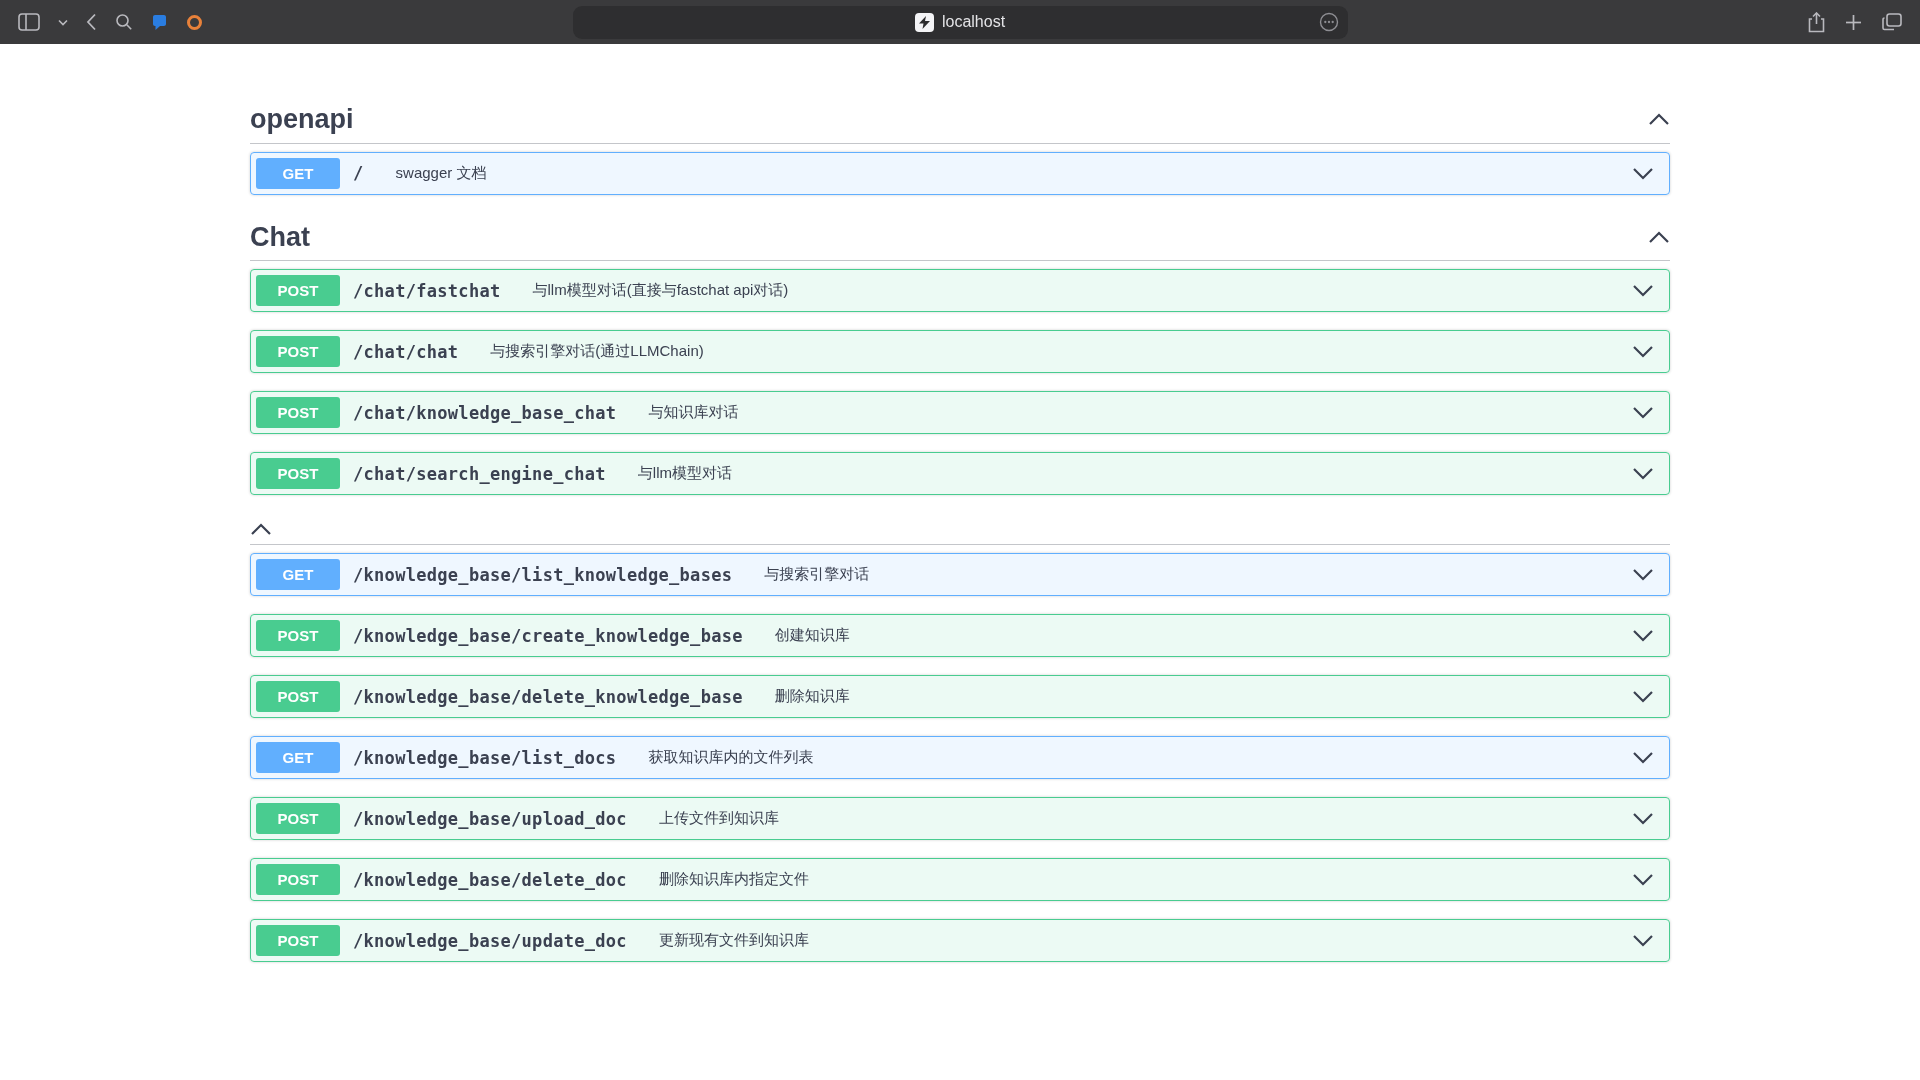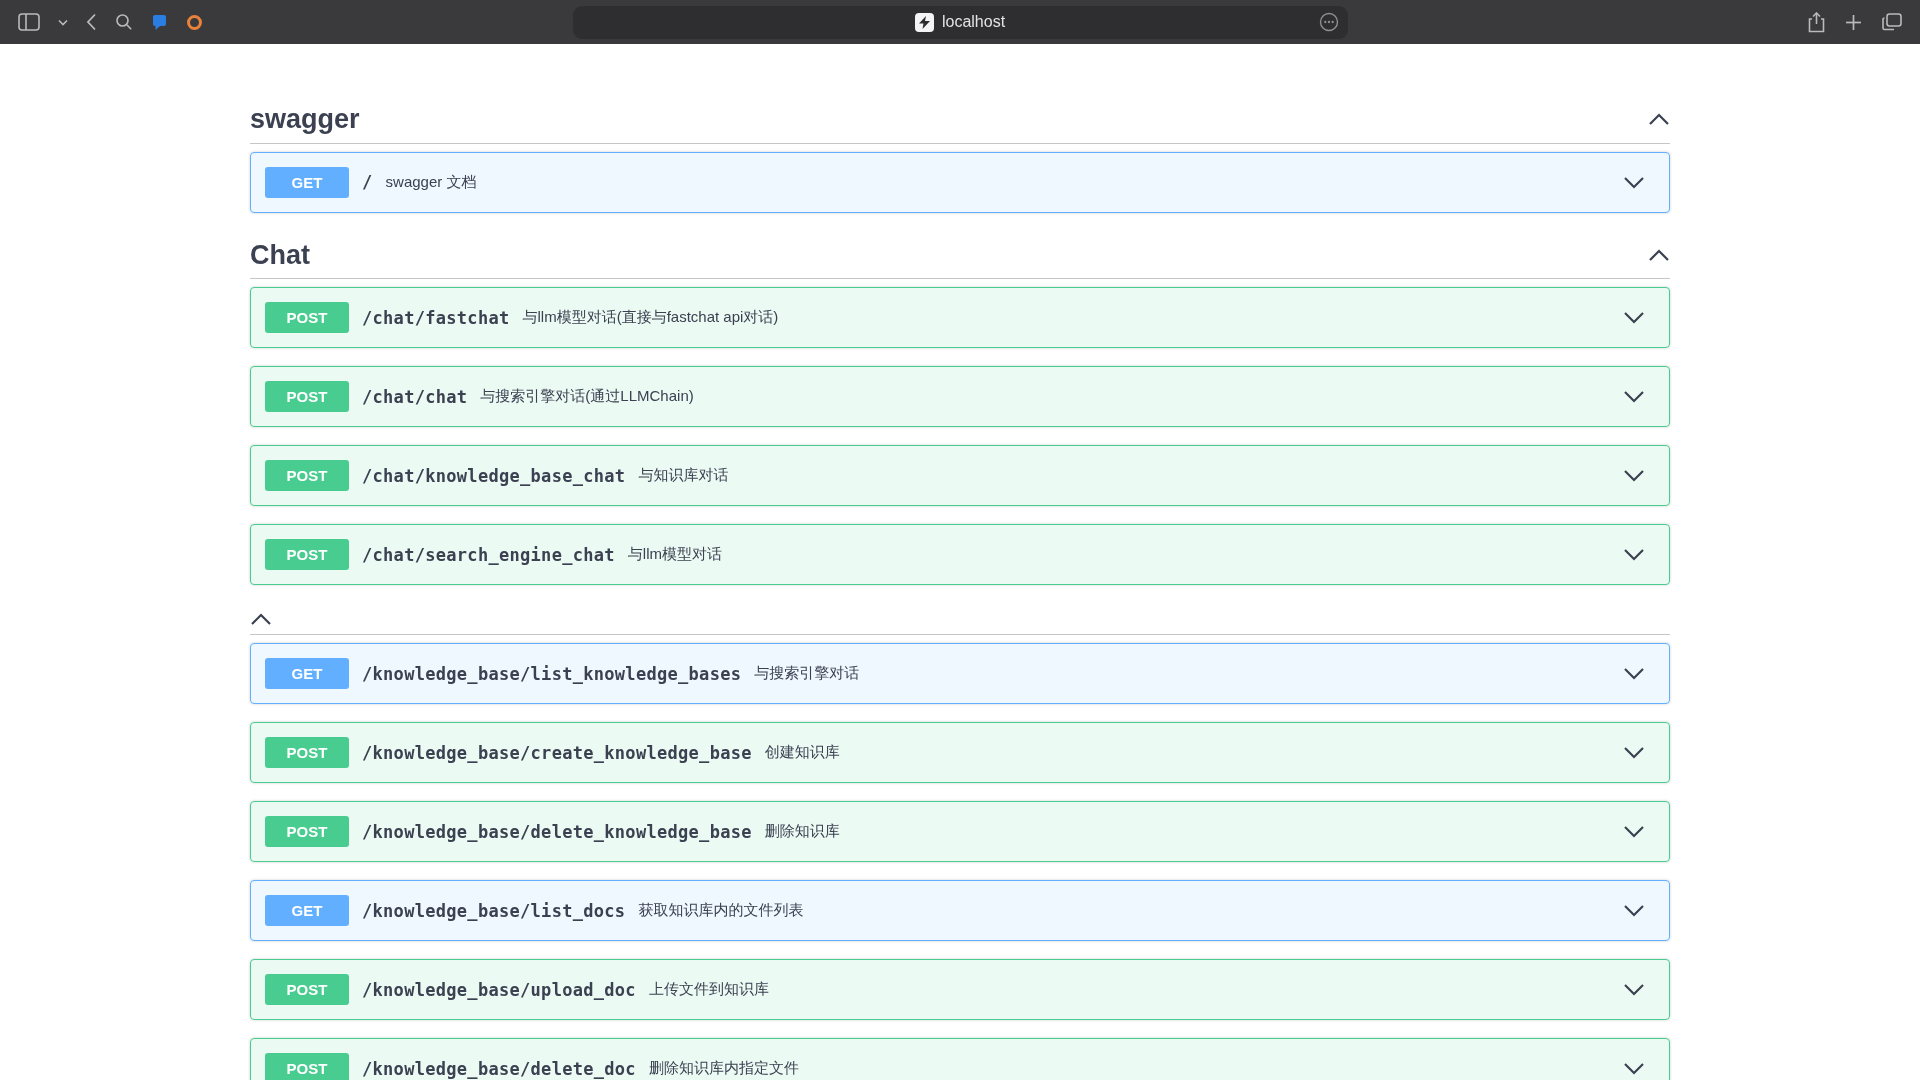--- a/index.html
+++ b/index.html
@@ -102,21 +102,21 @@
     line-height: 1.1;
     font-weight: 700;
     color: var(--text, #3b4151);
   }
 
   .op {
     display: flex;
     align-items: center;
     border-radius: 4px;
     margin: 0 0 18px;
-    padding: 14px;
+    padding: 5px;
     box-shadow: 0 0 3px rgba(0,0,0,.19);
     cursor: pointer;
   }
   .op.get  { background: rgba(97,175,254,.1);  border: 1px solid var(--get, #61affe); }
   .op.post { background: rgba(73,204,144,.1); border: 1px solid var(--post, #49cc90); }
   .method {
     width: 84px;
     text-align: center;
     padding: 7px 0;
     border-radius: 3px;
@@ -130,21 +130,21 @@
     font-family: "DejaVu Sans Mono", monospace;
     font-weight: 700;
     font-size: 17px;
     color: var(--text, #3b4151);
     margin-left: 13px;
     letter-spacing: 0.3px;
   }
   .summary {
     font-size: 15px;
     color: var(--text, #3b4151);
-    margin-left: 13px;
+    margin-left: 32px;
   }
   .row-chevron { margin-left: auto; margin-right: 10px; display: flex; }
 </style>
 </head>
 <body>
 
 <div class="browser">
   <div class="chrome-left">
     <button class="chrome-btn">
       <svg width="22" height="18" viewBox="0 0 22 18">
@@ -218,21 +218,21 @@
       </svg>
     </button>
   </div>
 </div>
 
 <div class="swagger-wrap">
 
 
   <div class="op-section">
     <div class="section-header">
-      <h3>swagger</h3>
+      <h3>openapi</h3>
       <svg width="22" height="13" viewBox="0 0 22 13">
         <polyline points="2,11 11,2 20,11" fill="none" stroke="#3b4151" stroke-width="2.2"></polyline>
       </svg>
     </div>
     <div class="op get">
       <span class="method">GET</span>
       <span class="path">/</span>
       <span class="summary">swagger 文档</span>
       <span class="row-chevron">
         <svg width="22" height="13" viewBox="0 0 22 13">

